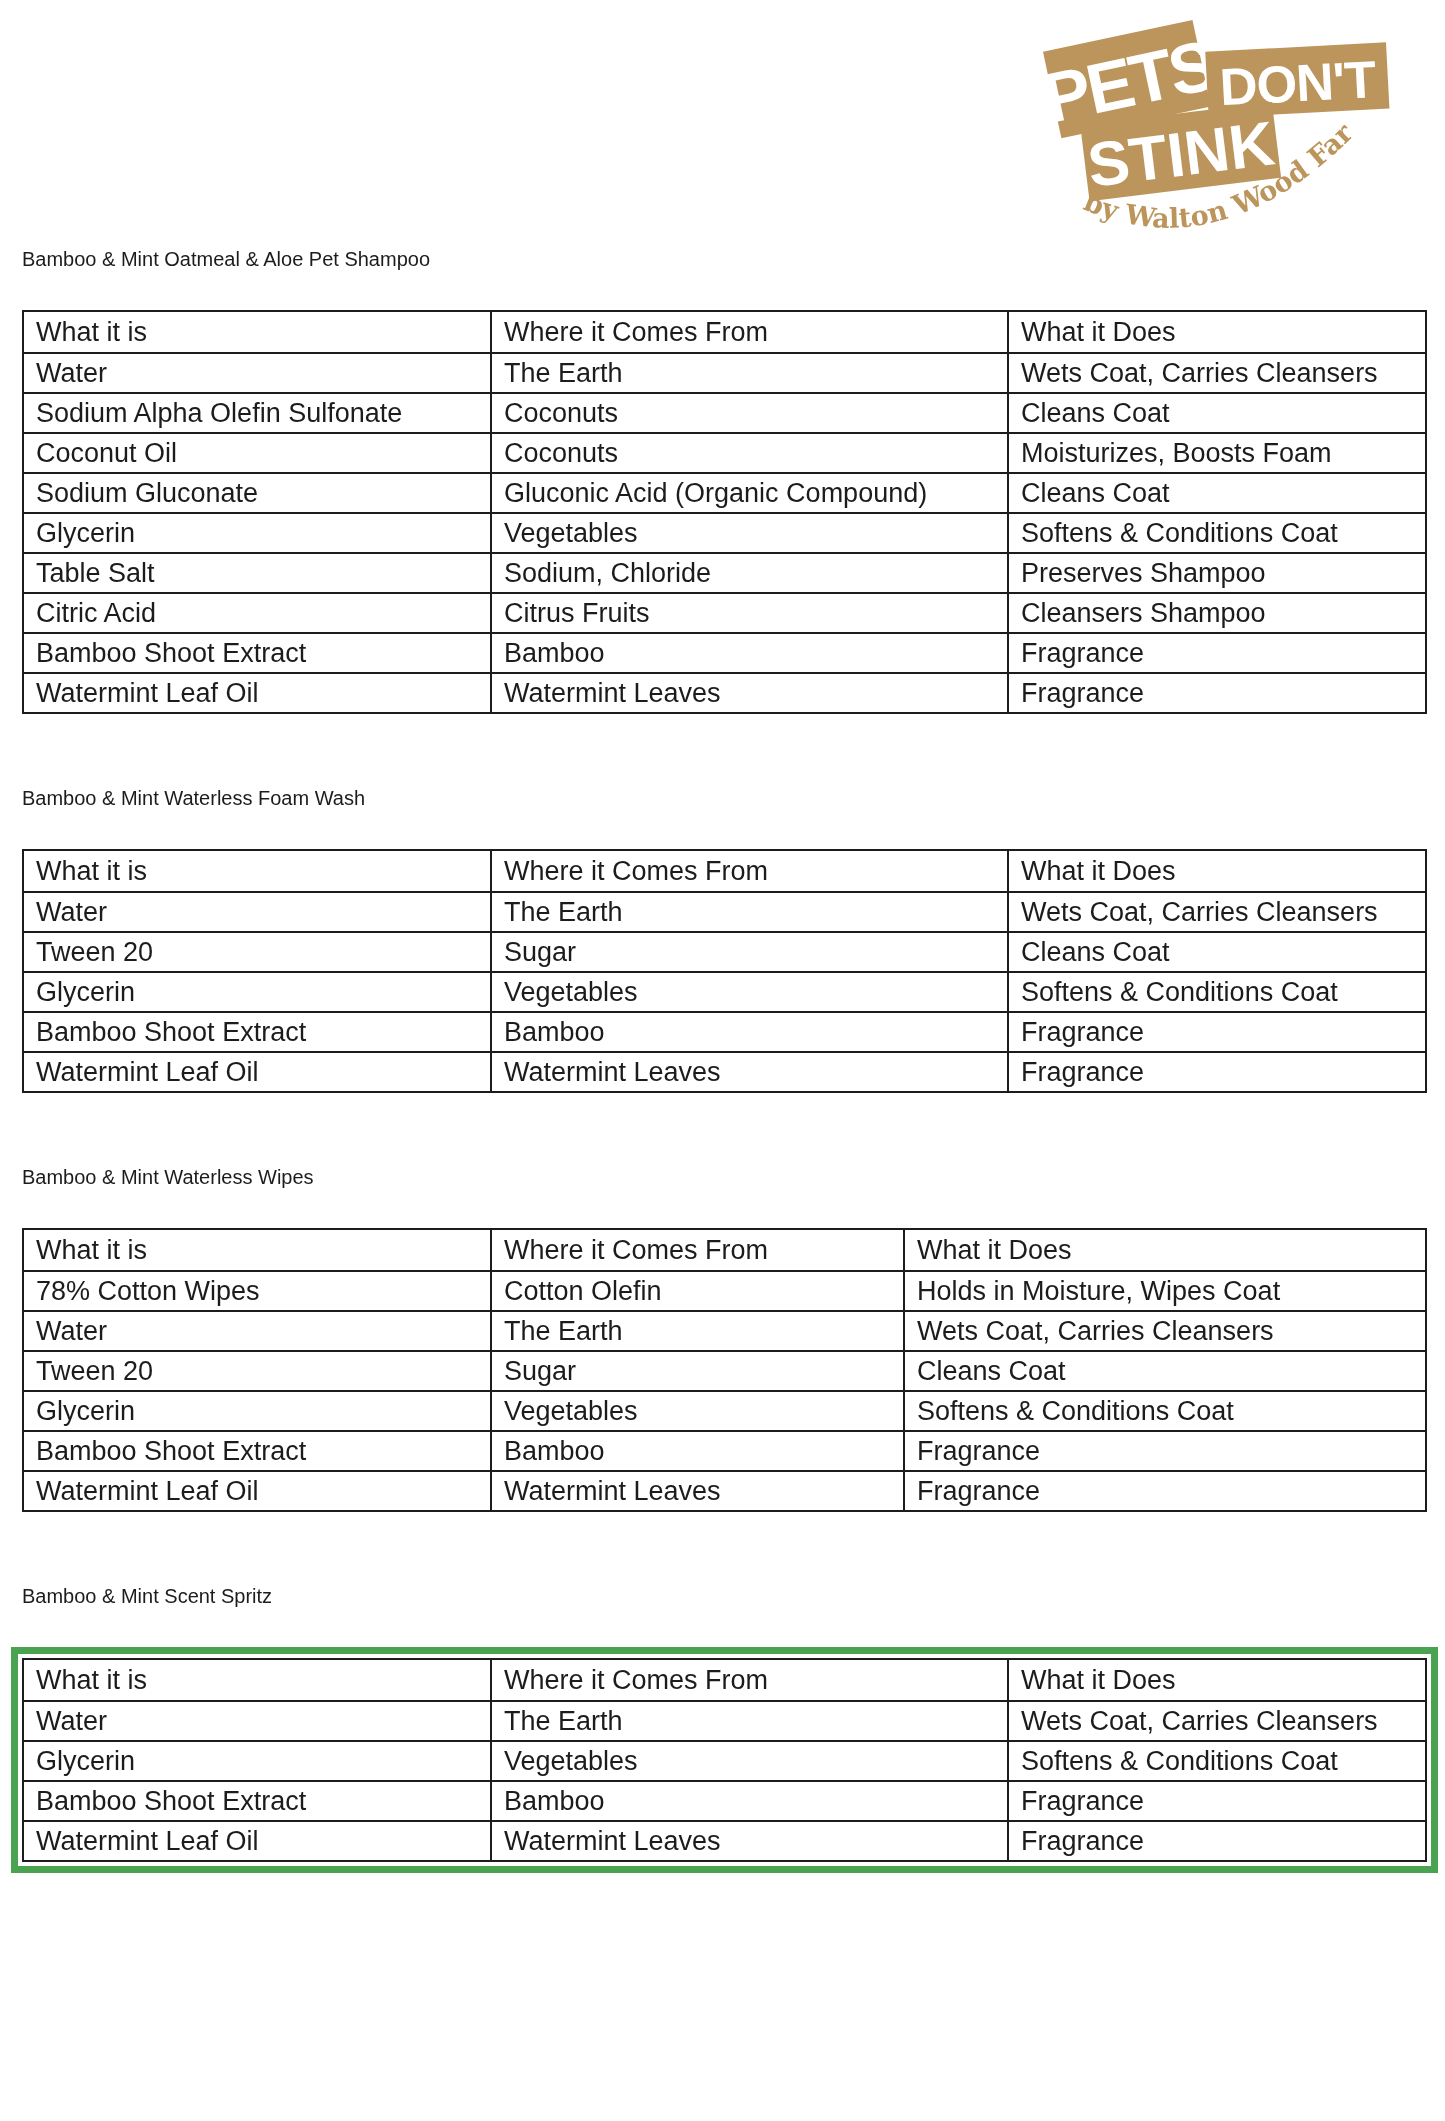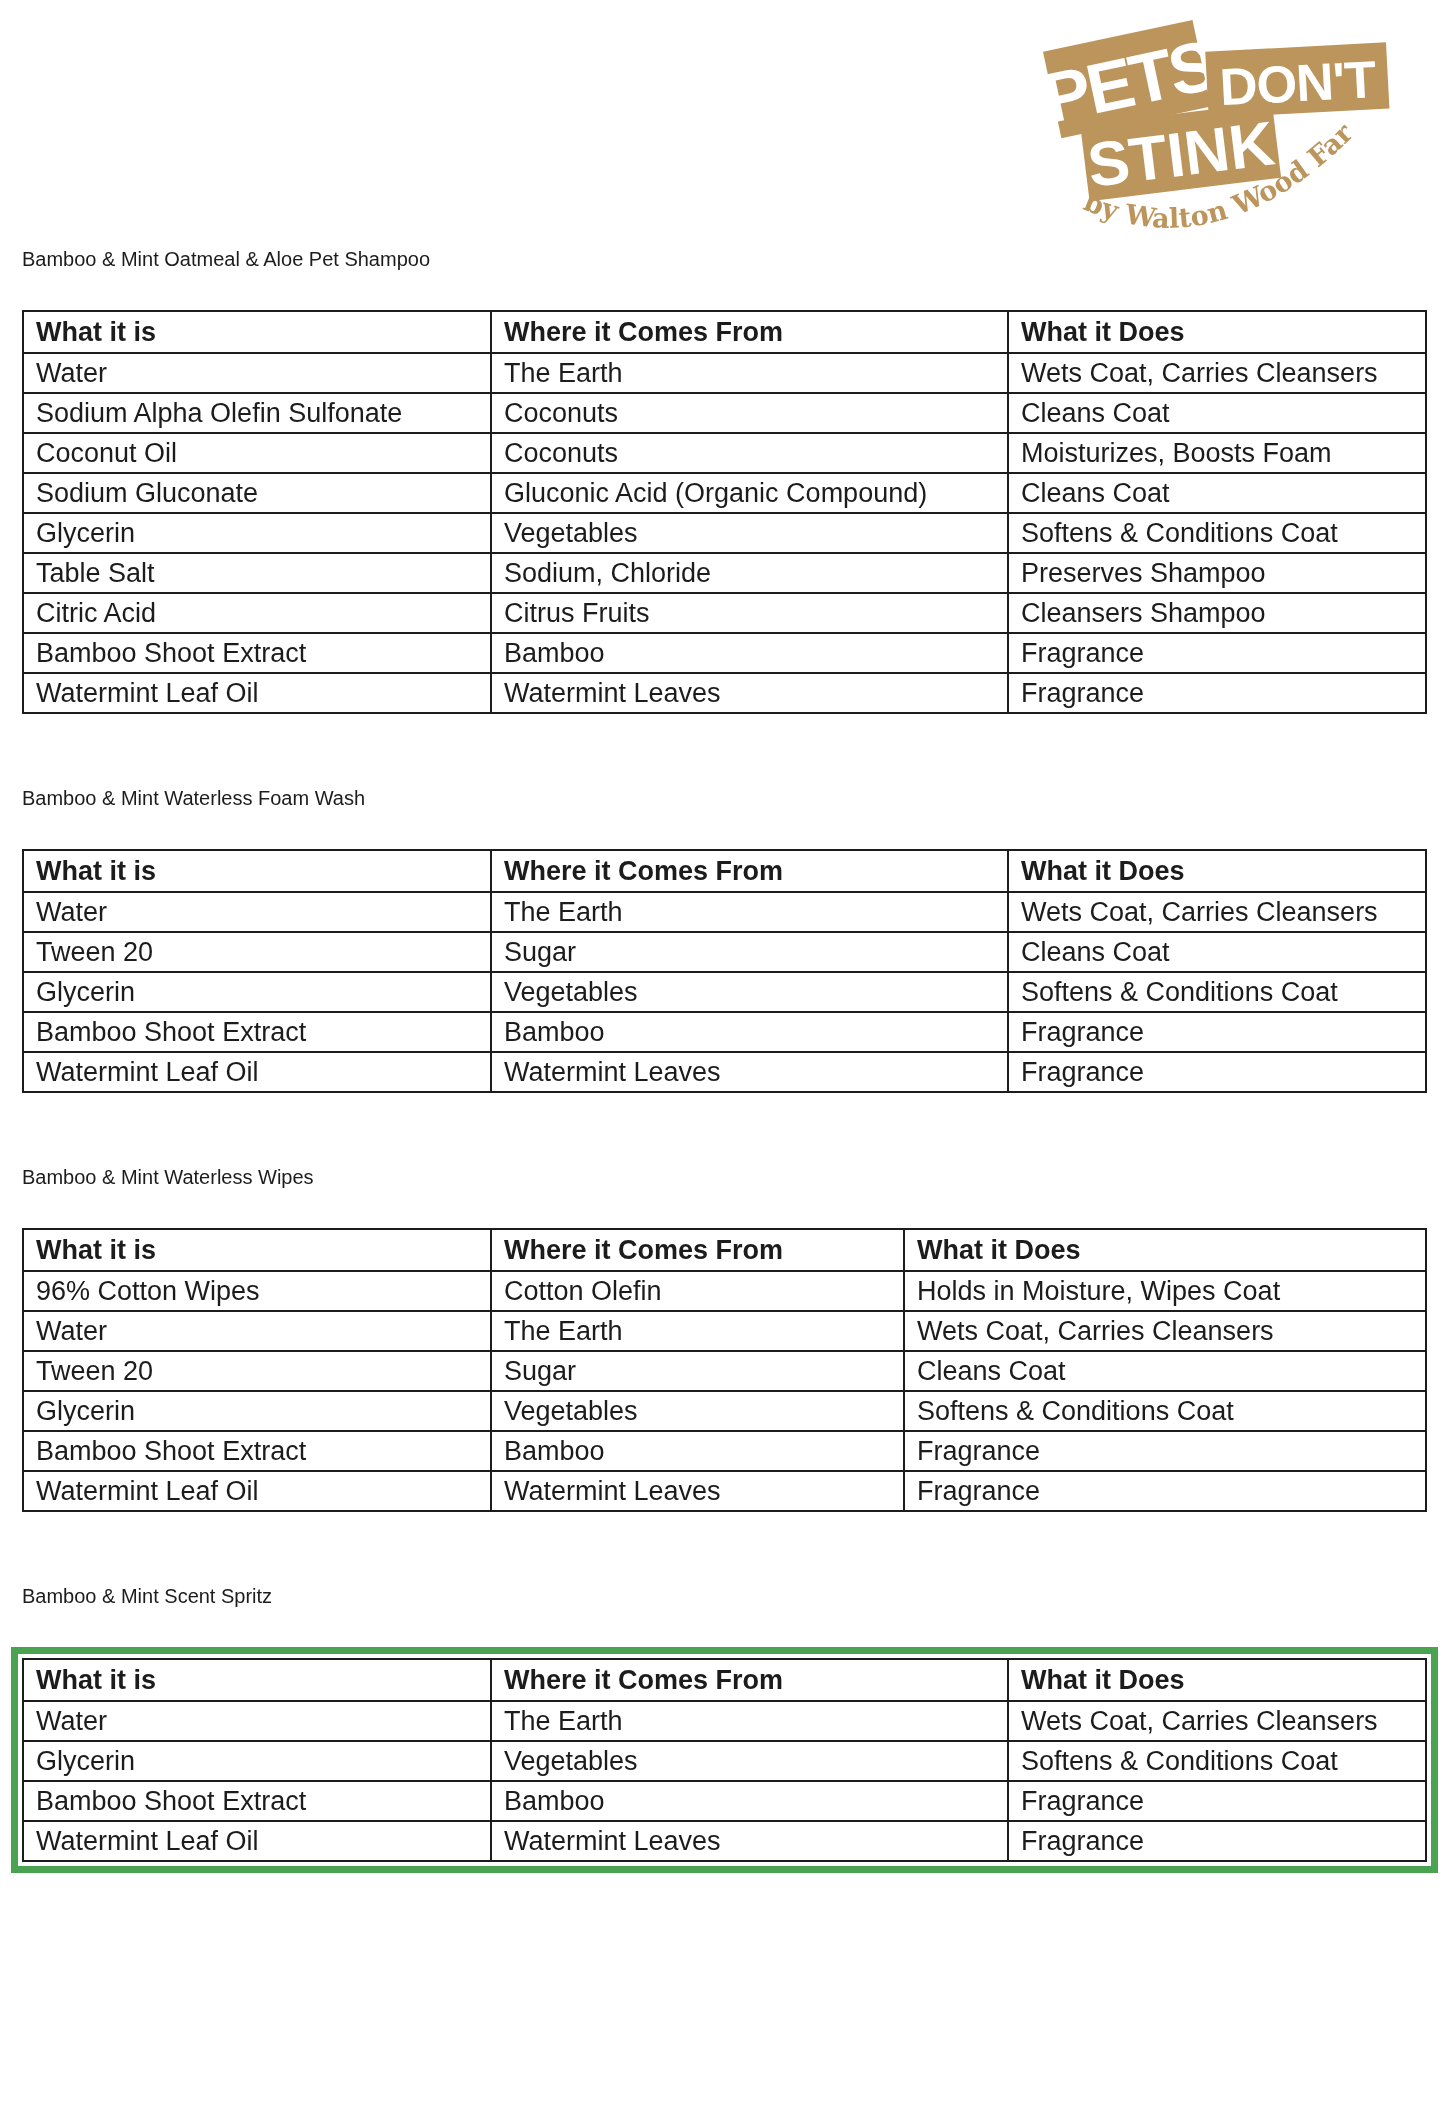--- a/index.html
+++ b/index.html
@@ -60,21 +60,21 @@
     border:2px solid var(--ink);
     padding:0 12px;
     font-size:27px;
     line-height:38px;
     height:40px;
     text-align:left;
     white-space:nowrap;
     overflow:hidden;
   }
   .ingredients-table th{
-    font-weight:700;
+    font-weight:400;
     height:42px;
     line-height:40px;
     margin-left:12px;
   }
 </style>
 </head>
 <body>
 
 <div class="page">
 
@@ -225,21 +225,21 @@
             </colgroup>
         <thead>
               <tr>
                 <th>What it is</th>
                 <th>Where it Comes From</th>
                 <th>What it Does</th>
               </tr>
             </thead>
         <tbody>
               <tr>
-                <td>96% Cotton Wipes</td>
+                <td>78% Cotton Wipes</td>
                 <td>Cotton Olefin</td>
                 <td>Holds in Moisture, Wipes Coat</td>
               </tr>
               <tr>
                 <td>Water</td>
                 <td>The Earth</td>
                 <td>Wets Coat, Carries Cleansers</td>
               </tr>
               <tr>
                 <td>Tween 20</td>

